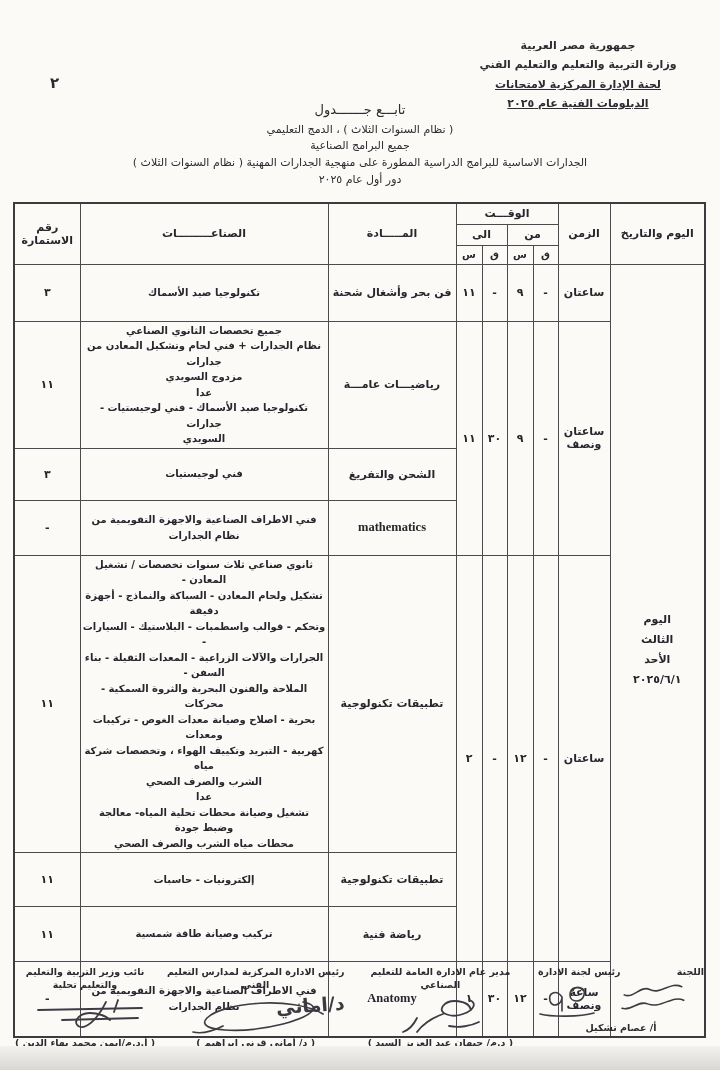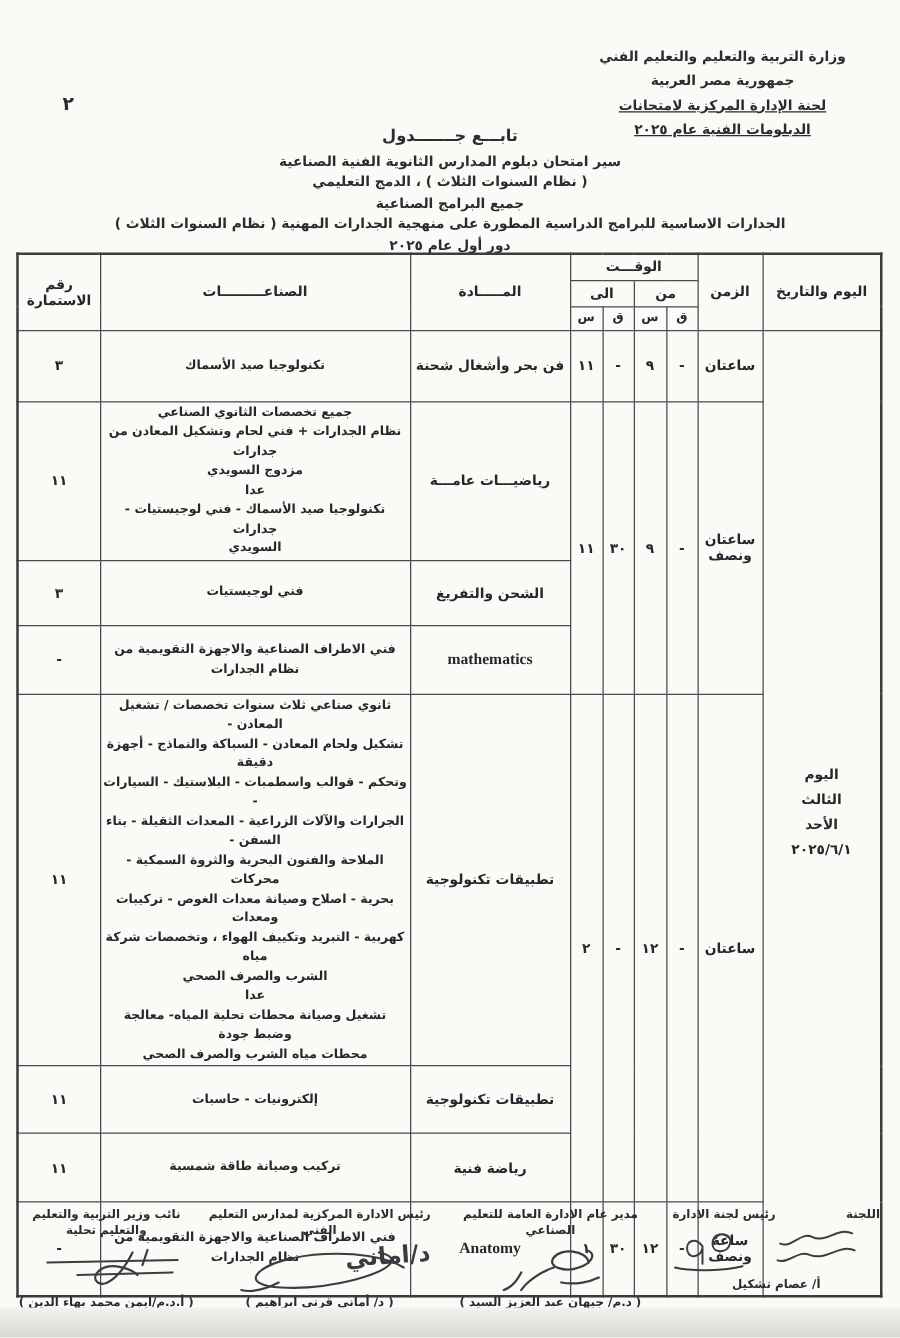--- a/index.html
+++ b/index.html
@@ -23,21 +23,21 @@
     position:absolute;top:74px;left:50px;
     font-size:15px;font-weight:bold;
   }
   .letterhead{
     position:absolute;top:36px;right:14px;width:256px;
     text-align:center;font-size:11px;font-weight:bold;line-height:1.75;
   }
   .letterhead .u{text-decoration:underline;}
   .doc-title{
     position:absolute;top:100px;right:30px;left:30px;
-    text-align:center;font-weight:bold;font-size:11px;line-height:1.5;
+    text-align:center;font-weight:normal;font-size:11px;line-height:1.5;
   }
   .doc-title .t1{font-size:13px;letter-spacing:1px;margin-bottom:2px;}
   .doc-title .t6{margin-top:1px;}
 
   table.sched{
     position:absolute;top:202px;right:14px;
     width:692px;border-collapse:collapse;table-layout:fixed;
     border:2.5px solid #3b3b40;
     font-size:11px;font-weight:bold;color:#26262d;
   }
@@ -81,29 +81,28 @@
   .committee-labels{display:flex;justify-content:space-between;padding:0 6px;}
 </style>
 </head>
 <body>
 
 <div class="page">
 
   <div class="page-number">٢</div>
 
   <div class="letterhead">
+    <div>جمهورية مصر العربية</div>
     <div>وزارة التربية والتعليم والتعليم الفني</div>
-    <div>جمهورية مصر العربية</div>
     <div class="u">لجنة الإدارة المركزية لامتحانات</div>
     <div class="u">الدبلومات الفنية عام ٢٠٢٥</div>
   </div>
 
   <div class="doc-title">
     <div class="t1">تابـــع جـــــــدول</div>
-    <div>سير امتحان دبلوم المدارس الثانوية الفنية الصناعية</div>
     <div>( نظام السنوات الثلاث ) ، الدمج التعليمي</div>
     <div>جميع البرامج الصناعية</div>
     <div>الجدارات الاساسية للبرامج الدراسية المطورة على منهجية الجدارات المهنية ( نظام السنوات الثلاث )</div>
     <div class="t6">دور أول عام ٢٠٢٥</div>
   </div>
 
   <table class="sched">
     <colgroup>
       <col class="c-day">
         <col class="c-dur">

